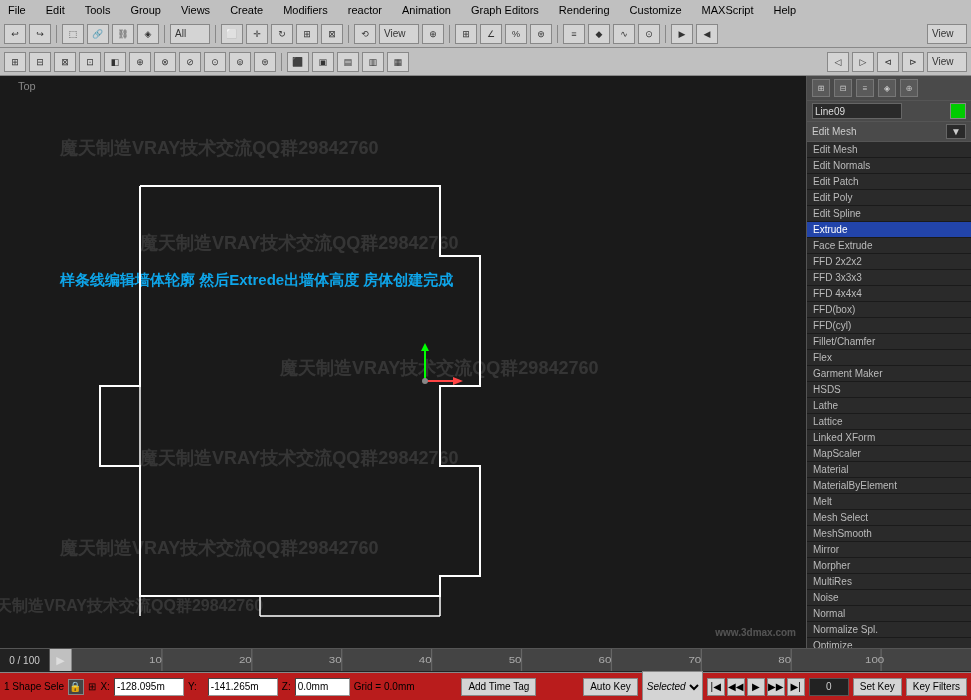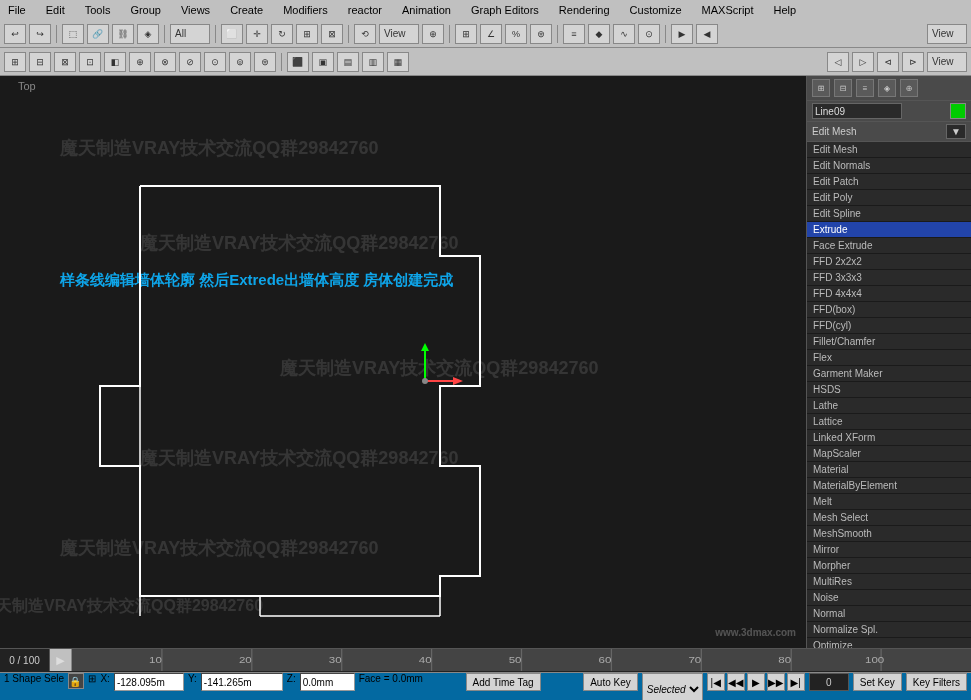--- a/index.html
+++ b/index.html
@@ -220,24 +220,24 @@
     #timeline-track {
       flex: 1;
       height: 22px;
       background: #444;
       position: relative;
       overflow: hidden;
     }
 
     
     #status-bar {
-      background: #0369a1;
+      background: #b91c1c;
       height: 28px;
       display: flex;
-      align-items: flex-start;
+      align-items: center;
       padding: 0 4px;
       gap: 4px;
       border-top: 1px solid #888;
       color: #000;
       font-size: 10px;
     }
     .status-input {
       background: #fff;
       border: 1px inset #999;
       height: 18px;
@@ -464,24 +464,24 @@
   </div>
 </div>
 
 <div id="status-bar">
   <span>1 Shape Sele</span>
   <div style="width:16px;height:16px;background:#444;border:1px solid #888;display:flex;align-items:center;justify-content:center;">🔒</div>
   <span style="font-size:10px;">⊞</span>
   <span>X:</span>
   <input type="text" class="status-input" style="width: 70px;" value="-128.095m">
   <span>Y:</span>
-  <input type="text" class="status-input" style="width: 82px;" value="-141.265m">
+  <input type="text" class="status-input" style="width: 70px; margin-left: 7px;" value="-141.265m">
   <span>Z:</span>
   <input type="text" class="status-input" style="width: 55px;" value="0.0mm">
-  <span>Face = 0.0mm</span>
+  <span>Grid = 0.0mm</span>
   <div style="flex:1"></div>
   <button class="status-btn">Add Time Tag</button>
   <div style="flex:1"></div>
   <button class="status-btn">Auto Key</button>
   <select style="height:32px;font-size:10px;background:#d4d4d4;border:1px solid #888;font-style:italic;">
     <option>Selected</option>
   </select>
   <div style="display:flex;gap:2px;">
     <button class="status-btn" style="width:18px;padding:0;">|◀</button>
     <button class="status-btn" style="width:18px;padding:0;">◀◀</button>

